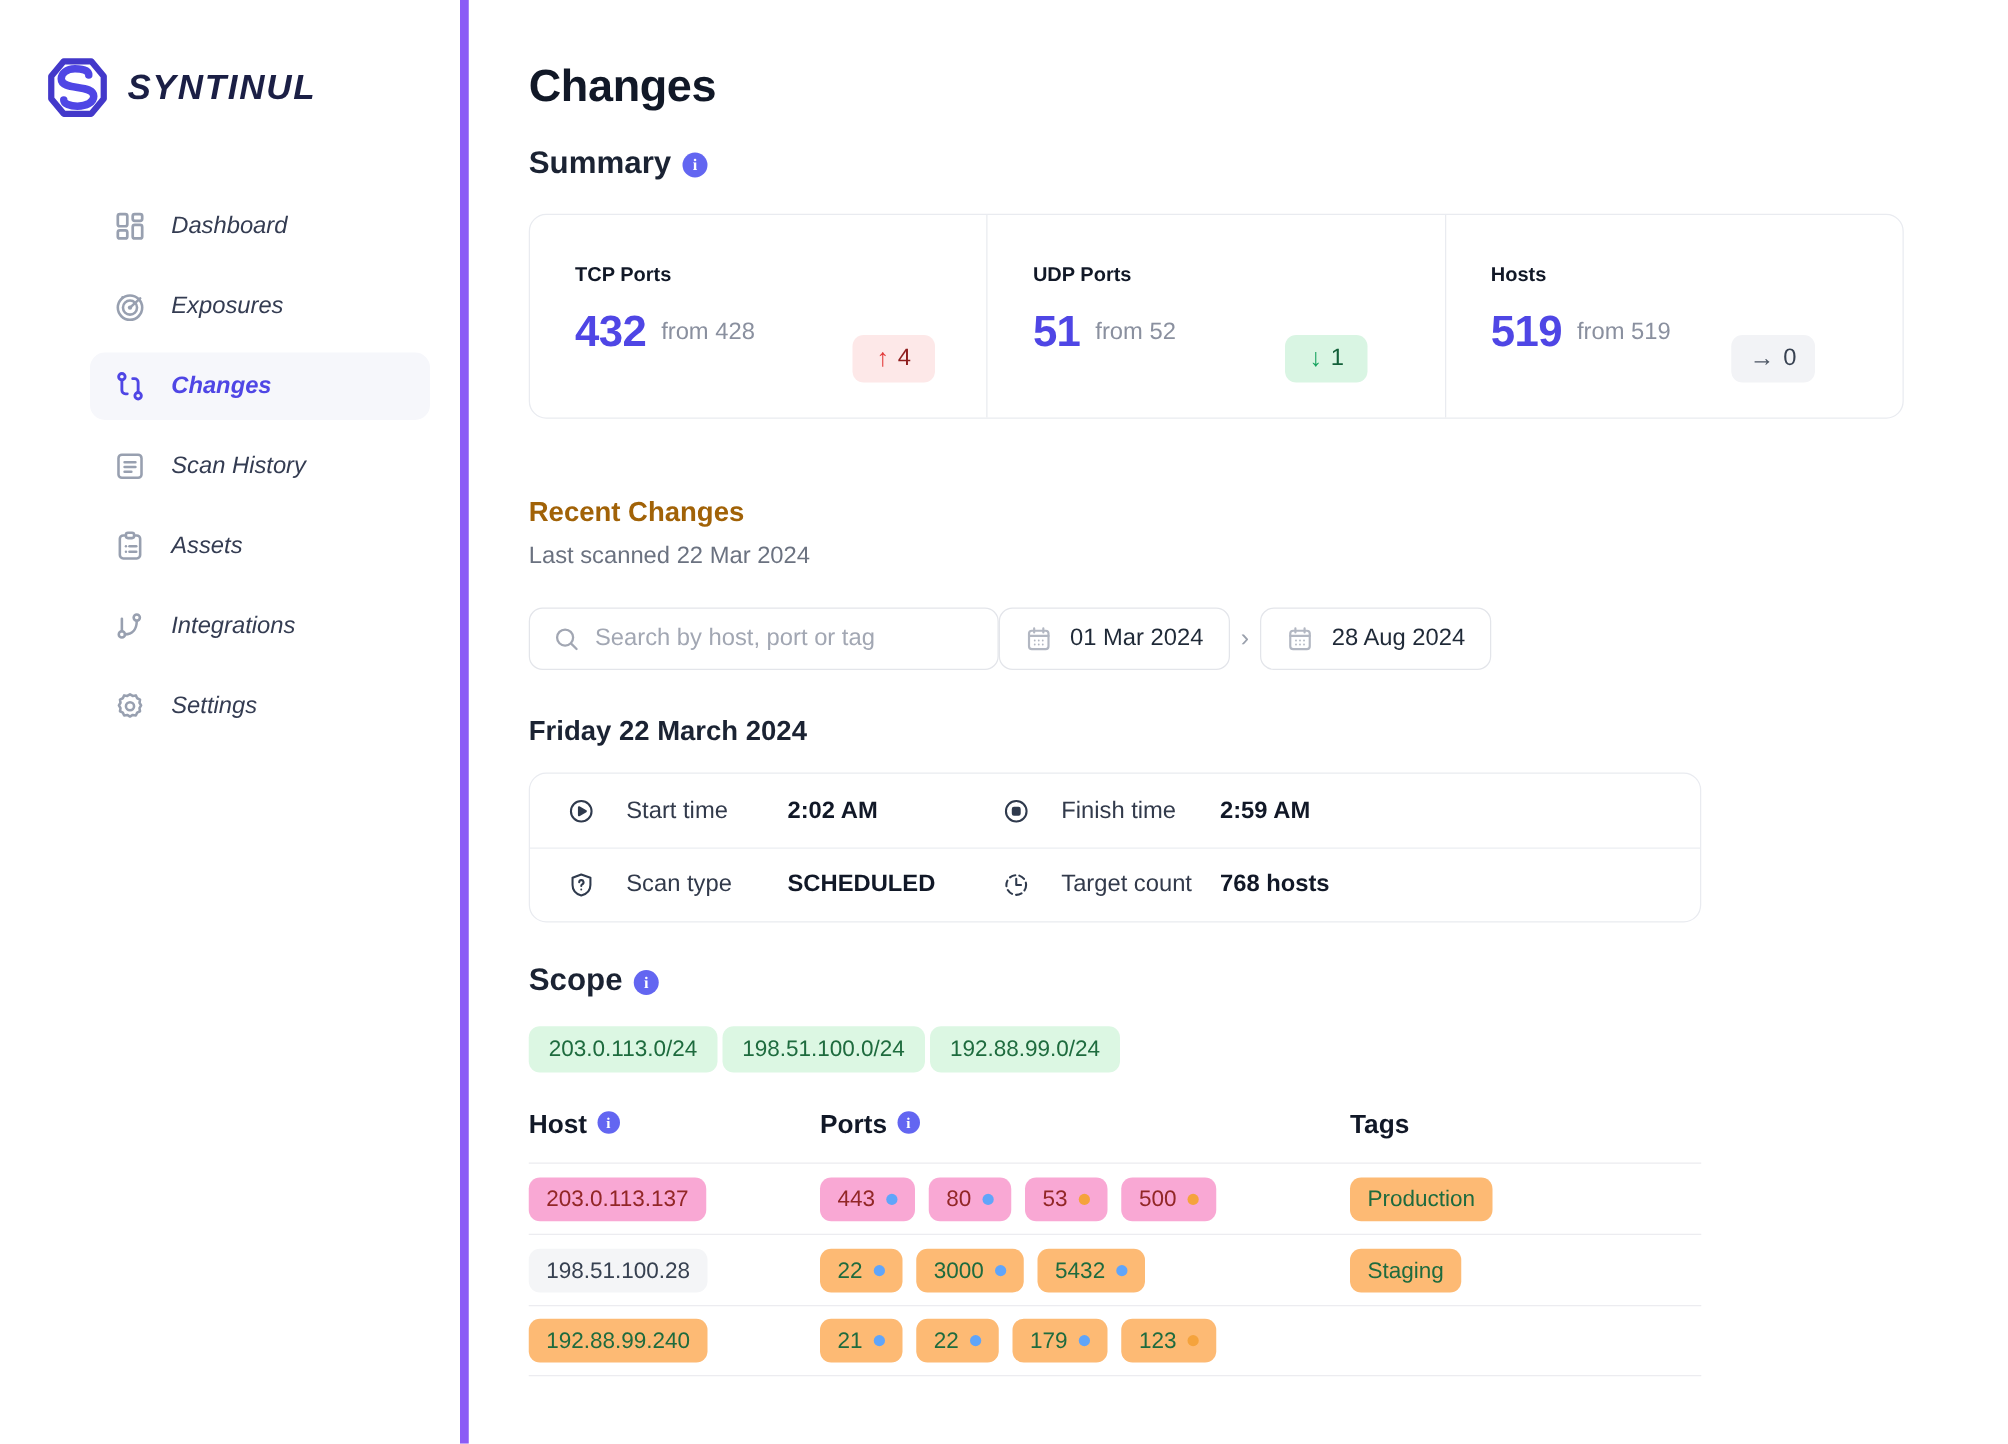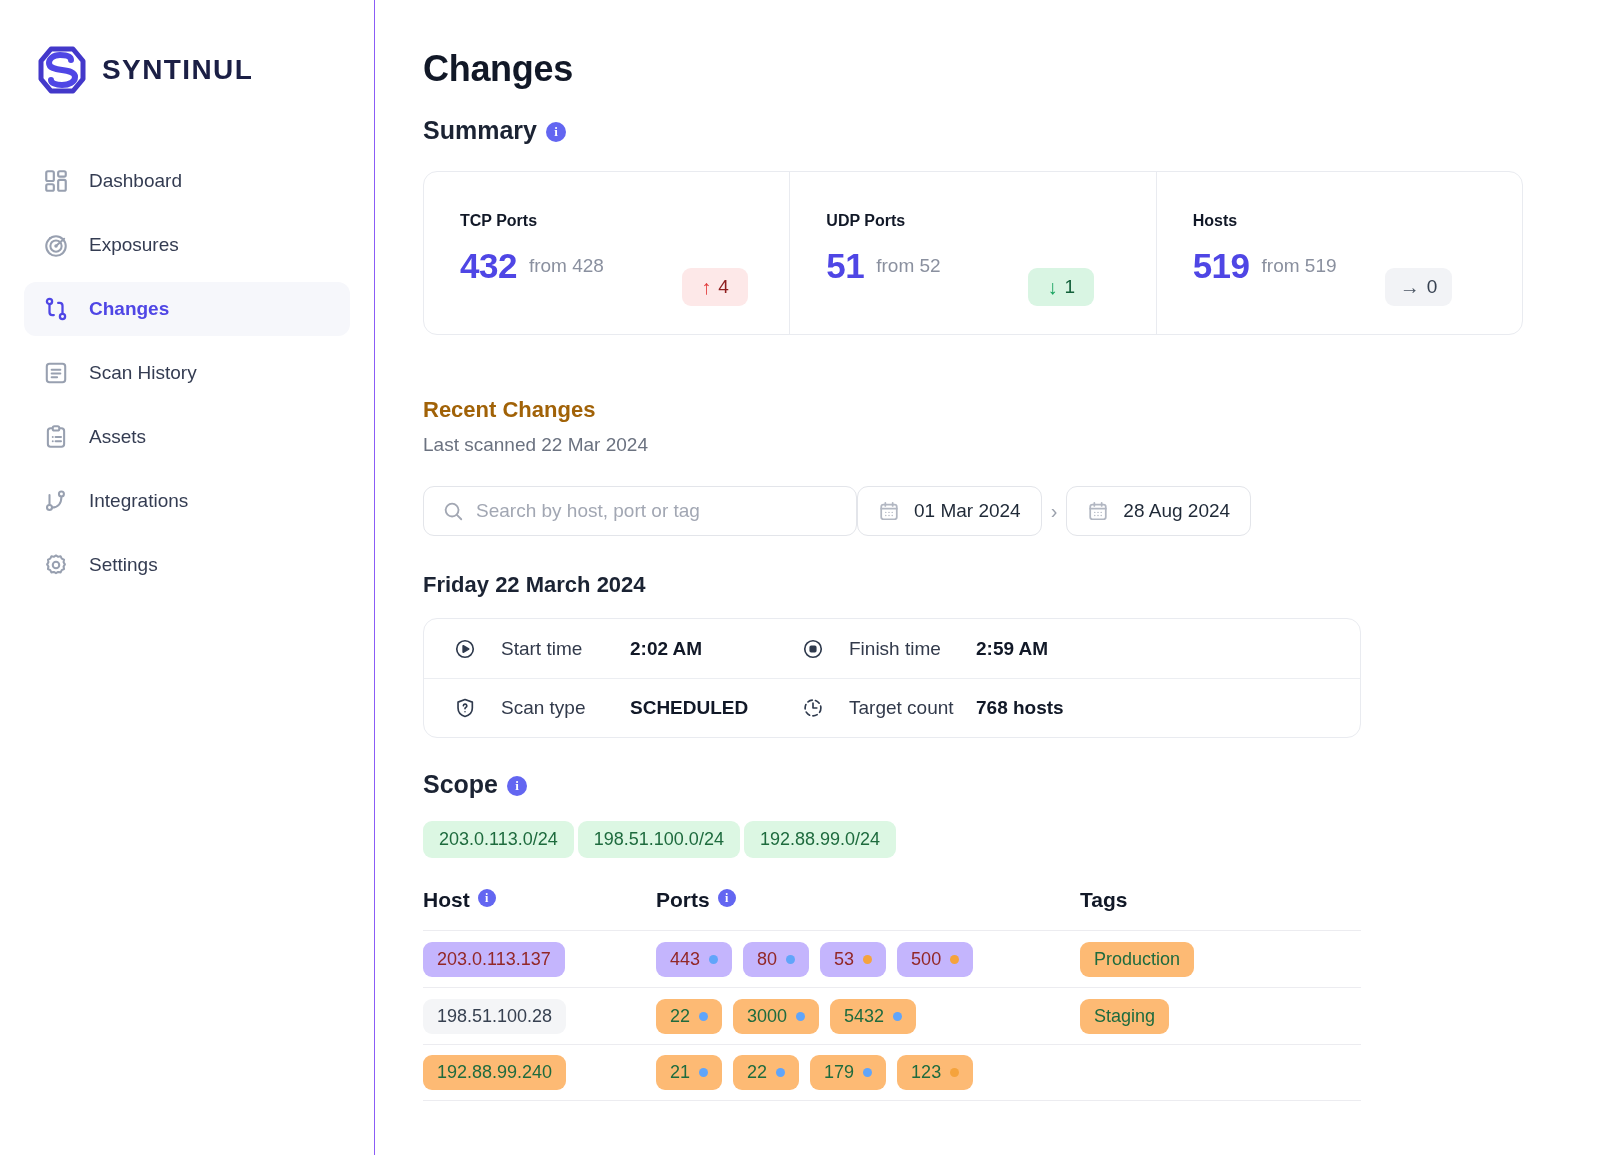--- a/index.html
+++ b/index.html
@@ -8,30 +8,31 @@
     background: #ffffff;
     font-family: "Liberation Sans", sans-serif;
     color: #1e2433;
     overflow: hidden;
   }
   .app { display: flex; width: 1606px; height: 1155px; }
 
   
   .sidebar {
     width: 375px; height: 1155px; flex: 0 0 375px;
-    border-right: 1px solid #8b5cf6;
+    border-right: 7px solid #8b5cf6;
     background: #ffffff;
     padding-top: 44px;
+    font-style: italic;
   }
   .brand { display: flex; align-items: center; gap: 14px; padding-left: 36px; margin-bottom: 58px; }
   .brand-mark { width: 52px; height: 52px; flex: 0 0 52px; }
   .brand-name {
     font-size: 28px; font-weight: bold; letter-spacing: 1.4px; color: #1b1f45;
   }
-  .nav { padding: 0 24px; }
+  .nav { padding: 0 24px; margin-left: 48px; }
   .nav-item {
     display: flex; align-items: center; gap: 19px;
     height: 54px; padding-left: 18px;
     border-radius: 12px; margin-bottom: 10px;
     cursor: pointer;
   }
   .nav-item .nav-label { font-size: 19px; color: #343c52; font-weight: 500; }
   .nav-ico { width: 28px; height: 28px; flex: 0 0 28px; display: flex; align-items: center; justify-content: center; }
   .nav-ico svg { width: 26px; height: 26px; display: block; }
   .nav-item.active { background: #f6f7fb; }
@@ -85,21 +86,21 @@
   .sum-card:nth-child(2) .delta { left: 238px; }
   .sum-card:nth-child(3) .delta { left: 228px; }
 
   
   .sec-recent { margin-top: 62px; }
   .recent-title { font-size: 22px; font-weight: bold; color: #a16207; }
   .recent-sub { font-size: 19px; color: #6b7280; margin-top: 11px; }
 
   .filters { display: flex; align-items: center; margin-top: 30px; }
   .search-box {
-    width: 434px; height: 50px; border: 1px solid #e3e5ea; border-radius: 11px;
+    width: 376px; height: 50px; border: 1px solid #e3e5ea; border-radius: 11px;
     display: flex; align-items: center; gap: 12px; padding: 0 18px; background: #fff;
   }
   .search-box .ph { font-size: 19px; color: #a2a7b3; }
   .date-box {
     height: 50px; border: 1px solid #e3e5ea; border-radius: 11px;
     display: flex; align-items: center; gap: 14px; padding: 0 20px; background: #fff;
   }
   .date-box .dval { font-size: 19px; color: #1f2937; font-weight: 500; }
   .date-sep { font-size: 20px; color: #9aa0ac; margin: 0 9px; }
   .filters .date-box:first-of-type { margin-left: 24px; }
@@ -134,21 +135,21 @@
   .th { font-size: 21px; font-weight: bold; color: #111827; display: flex; gap: 8px; }
   .col-host  { width: 233px; flex: 0 0 233px; }
   .col-ports { width: 424px; flex: 0 0 424px; }
   .col-tags  { flex: 1 1 auto; }
   .tbl-row { display: flex; align-items: center; height: 57px; border-top: 1px solid #ececf0; }
   .tbl-row:last-child { border-bottom: 1px solid #ececf0; }
   .pill {
     display: inline-flex; align-items: center; gap: 9px;
     font-size: 18px; padding: 7px 14px; border-radius: 9px; white-space: nowrap;
   }
-  .pill.red   { background: #c4b5fd; color: #922727; }
+  .pill.red   { background: #f9a8d4; color: #922727; }
   .pill.green { background: #fdba74; color: #1e6b3e; }
   .pill.gray  { background: #f4f5f7; color: #374151; }
   .ports-cell { display: flex; gap: 11px; align-items: center; }
   .dot { width: 9px; height: 9px; border-radius: 50%; display: inline-block; }
   .dot.tcp { background: #60a5fa; }
   .dot.udp { background: #f5a33c; }
 </style>
 </head>
 <body>
 

